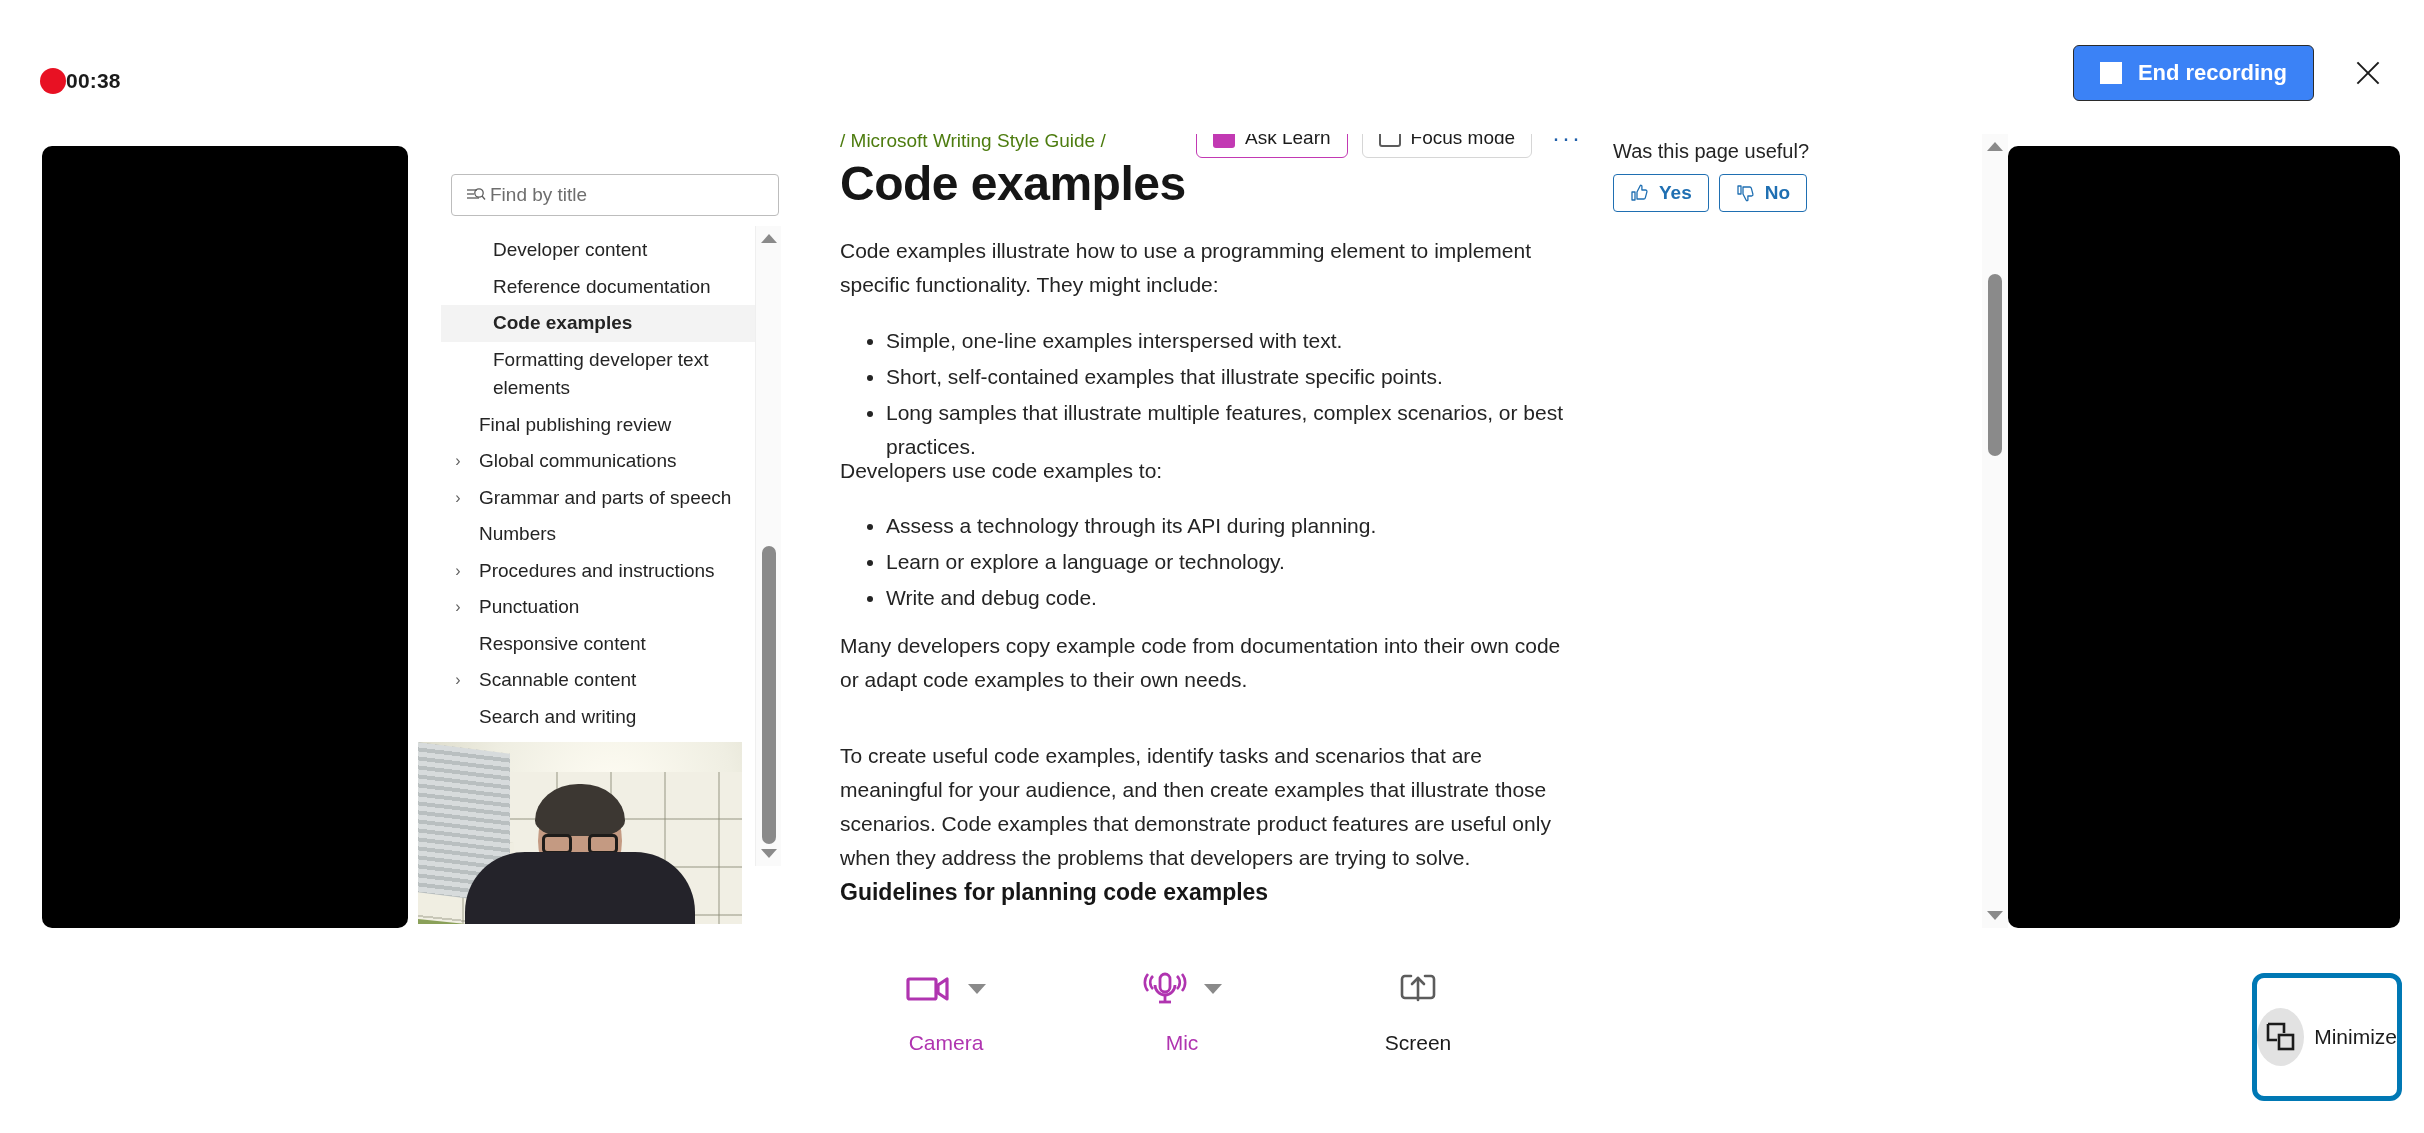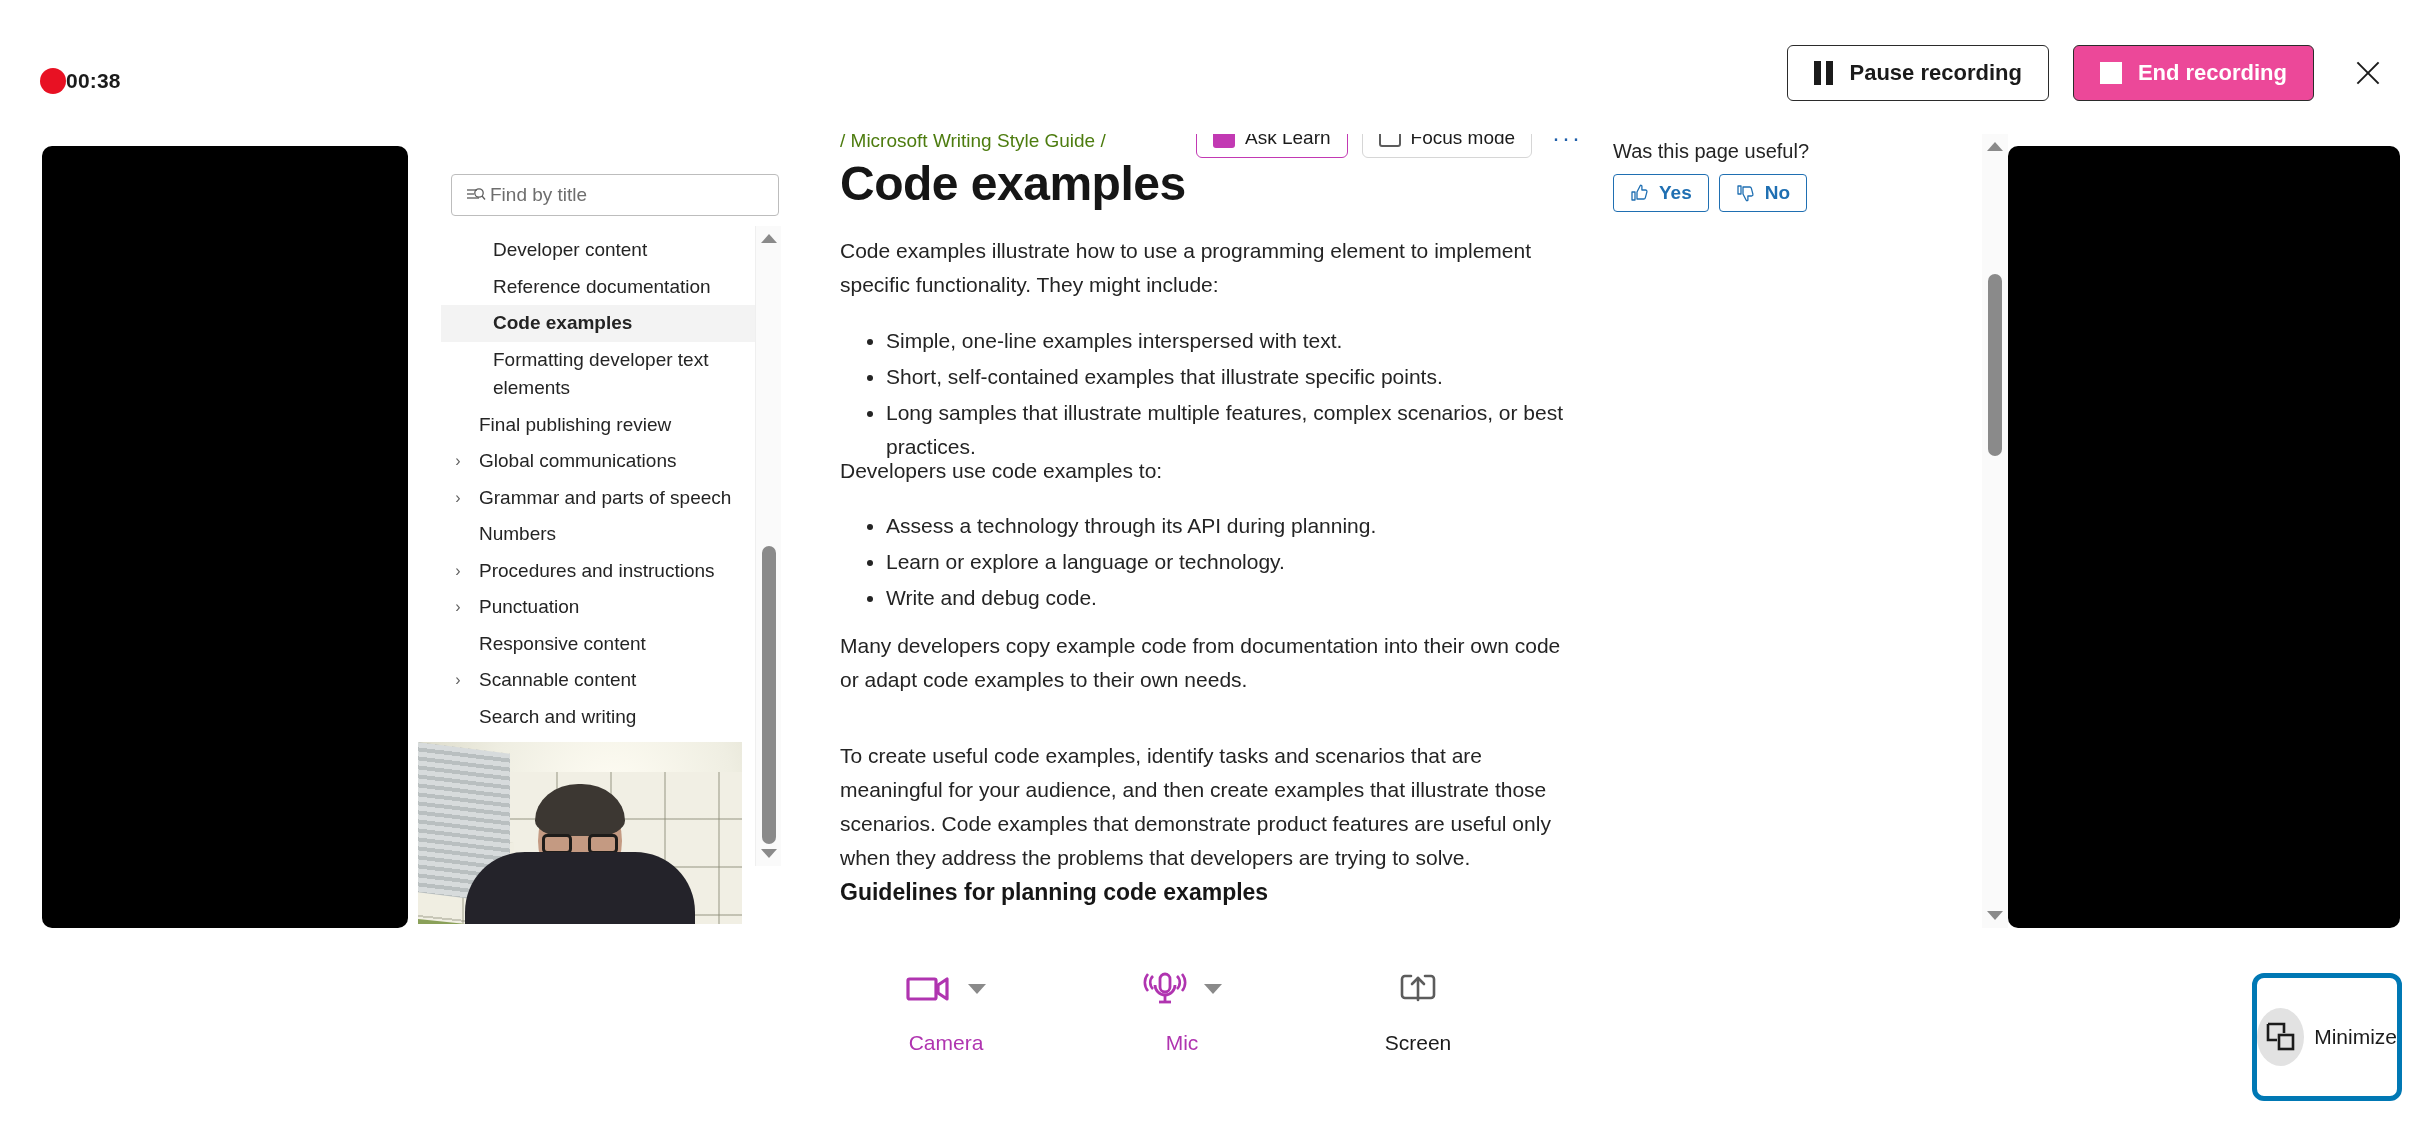--- a/index.html
+++ b/index.html
@@ -21,21 +21,21 @@
     display: flex; align-items: center; gap: 16px;
     height: 56px; padding: 0 26px;
     background: #ffffff; border: 1.5px solid #2b2b2b; border-radius: 6px;
     font-size: 22px; font-weight: 600; color: #1b1b1b; cursor: pointer;
   }
   .pause-glyph { display: inline-flex; gap: 5px; }
   .pause-glyph i { display: block; width: 7px; height: 24px; background: #1b1b1b; }
   .btn-end {
     display: flex; align-items: center; gap: 16px;
     height: 56px; padding: 0 26px;
-    background: #ec4899; border: 1.5px solid #2b2b2b; border-radius: 6px;
+    background: #3b82f6; border: 1.5px solid #2b2b2b; border-radius: 6px;
     font-size: 22px; font-weight: 600; color: #ffffff; cursor: pointer;
   }
   .stop-glyph { display: block; width: 22px; height: 22px; background: #ffffff; }
   .btn-close {
     width: 48px; height: 48px; border: none; background: transparent; cursor: pointer;
     position: relative; margin-left: 6px;
   }
   .btn-close::before, .btn-close::after {
     content: ""; position: absolute; left: 50%; top: 50%;
     width: 30px; height: 2px; background: #1b1b1b; transform-origin: center;
@@ -175,27 +175,20 @@
 <body>
 
 <div class="stage">
 
   <div class="rec-timer">
     <span class="rec-dot"></span>
     <span class="rec-time">00:38</span>
   </div>
 
   <div class="top-controls">
-    <button class="btn-pause">
-      <span class="pause-glyph">
-          <i></i>
-          <i></i>
-        </span>
-      <span>Pause recording</span>
-    </button>
     <button class="btn-end">
       <span class="stop-glyph"></span>
       <span>End recording</span>
     </button>
     <button class="btn-close"></button>
   </div>
 
   <div class="panel-black panel-left"></div>
   <div class="panel-black panel-right"></div>
 

